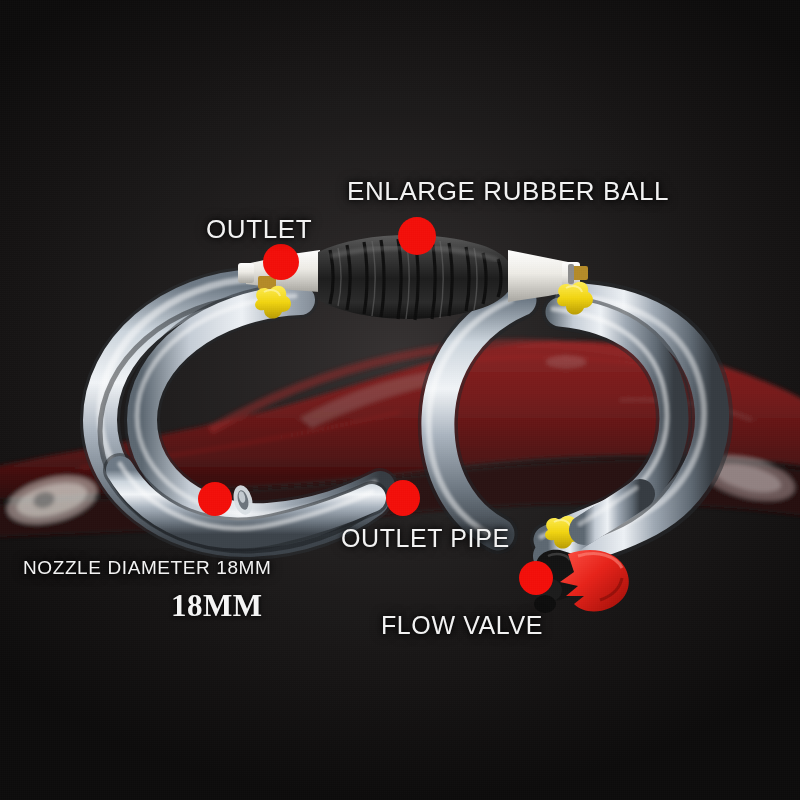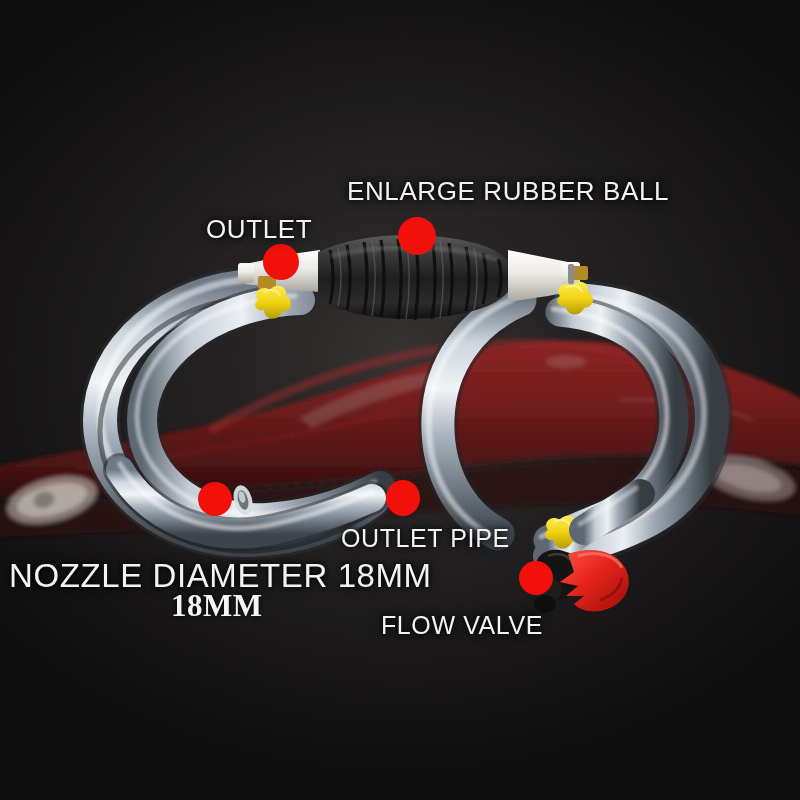--- a/index.html
+++ b/index.html
@@ -49,21 +49,21 @@
   .label-serif {
     position: absolute;
     color: #f4f4f4;
     font-family: "Liberation Serif", serif;
     font-weight: 700;
     white-space: nowrap;
     text-shadow: 0 0 5px rgba(0,0,0,.95);
   }
   #lbl-enlarge-rubber-ball { left: 347px; top: 176px; font-size: 26px; text-align: right; }
   #lbl-buckle              { left: 206px; top: 214px; font-size: 26px; }
-  #lbl-nozzle-diameter     { left: 9px;   top: 557px; font-size: 33px; }
+  #lbl-nozzle-diameter     { left: 23px;   top: 557px; font-size: 19px; }
   #lbl-18mm                { left: 171px; top: 588px; font-size: 31px; letter-spacing: .5px; }
   #lbl-outlet-pipe         { left: 341px; top: 524px; font-size: 25px; }
   #lbl-flow-valve          { left: 381px; top: 611px; font-size: 25px; }
 </style>
 </head>
 <body>
 
 <div id="stage">
 
   <div class="bg-base"></div>

